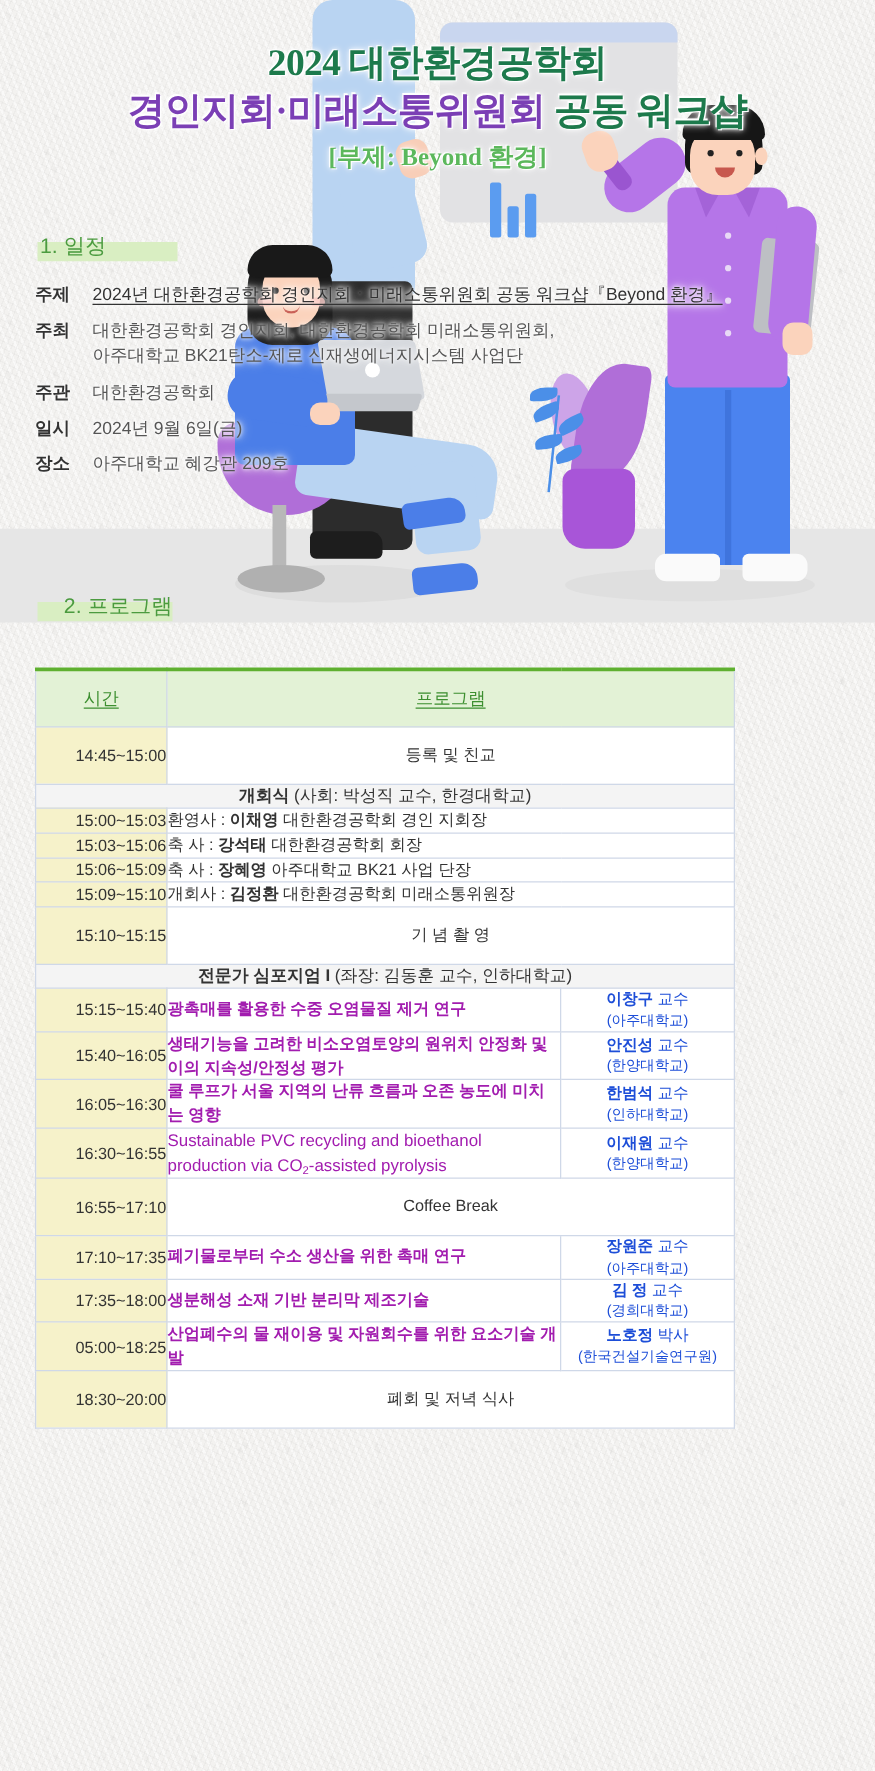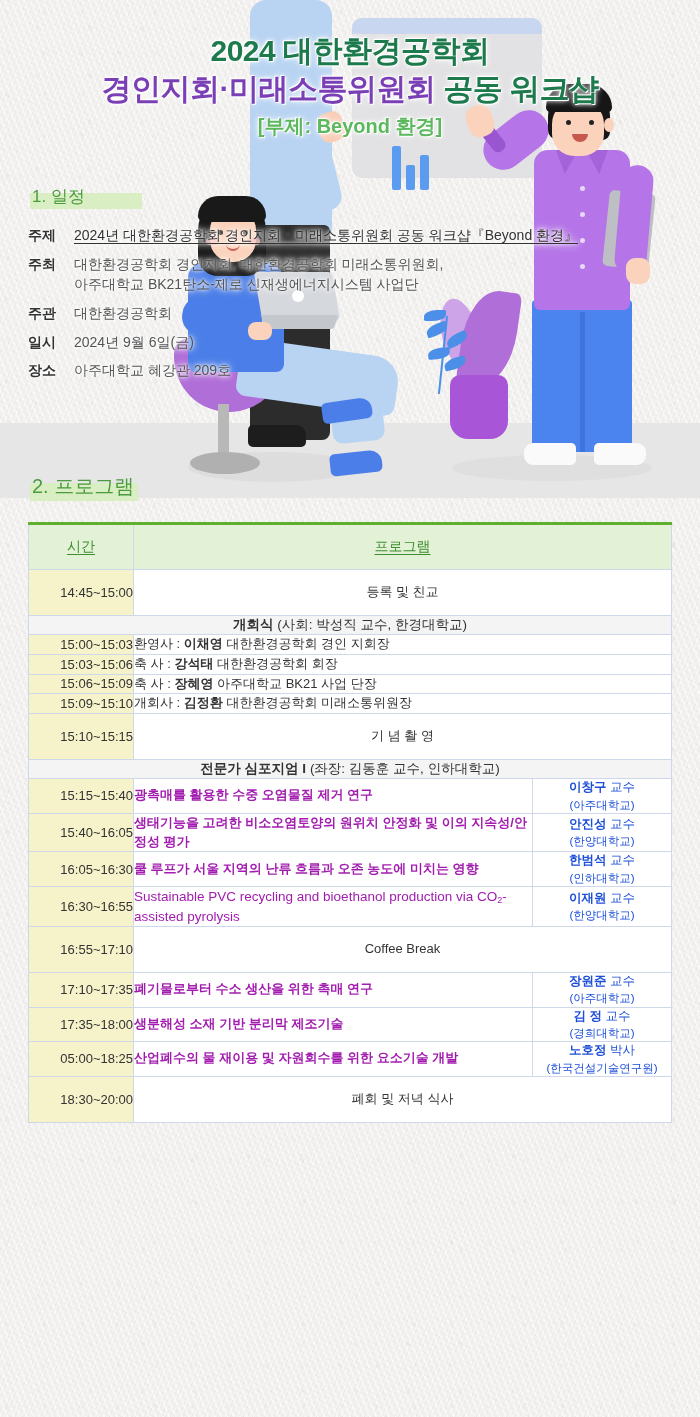--- a/index.html
+++ b/index.html
@@ -348,20 +348,21 @@
   }
 
   
   .title-wrap {
     position: absolute;
     left: 0; top: 34px;
     width: 700px;
     text-align: center;
     z-index: 20;
     line-height: 1.12;
+    font-family: Liberation Serif, serif;
   }
   .title-line1 {
     font-size: 30px;
     font-weight: bold;
     color: #1d7a4c;
     letter-spacing: -0.5px;
     text-shadow: 0 0 4px #fff, 0 0 7px #fff, 1px 1px 0 #fff, -1px -1px 0 #fff;
   }
   .title-line2 {
     font-size: 30px;
@@ -422,32 +423,33 @@
     text-decoration: underline;
     text-underline-offset: 3px;
     color: #333333;
   }
 
   
   .sec2-label {
     position: absolute;
     left: 30px; top: 472px;
     z-index: 22;
-    font-size: 20px;
+    font-size: 17px;
     color: #4b9b3f;
     padding: 1px 0 1px 2px;
     width: 108px;
     background: linear-gradient(to bottom, transparent 0 38%, #d9eec2 38% 100%);
+    text-align: right;
   }
 
   
   .program-table {
     position: absolute;
-    left: 28px; top: 522px;
-    width: 644px;
+    left: 28px; top: 534px;
+    width: 560px;
     border-collapse: collapse;
     background: #ffffff;
     border: 1px solid #6fb83f;
     border-top: 3px solid #5fb030;
     z-index: 22;
   }
   .program-table td, .program-table th {
     border: 1px solid #cfd8e8;
     padding: 0;
     vertical-align: middle;

